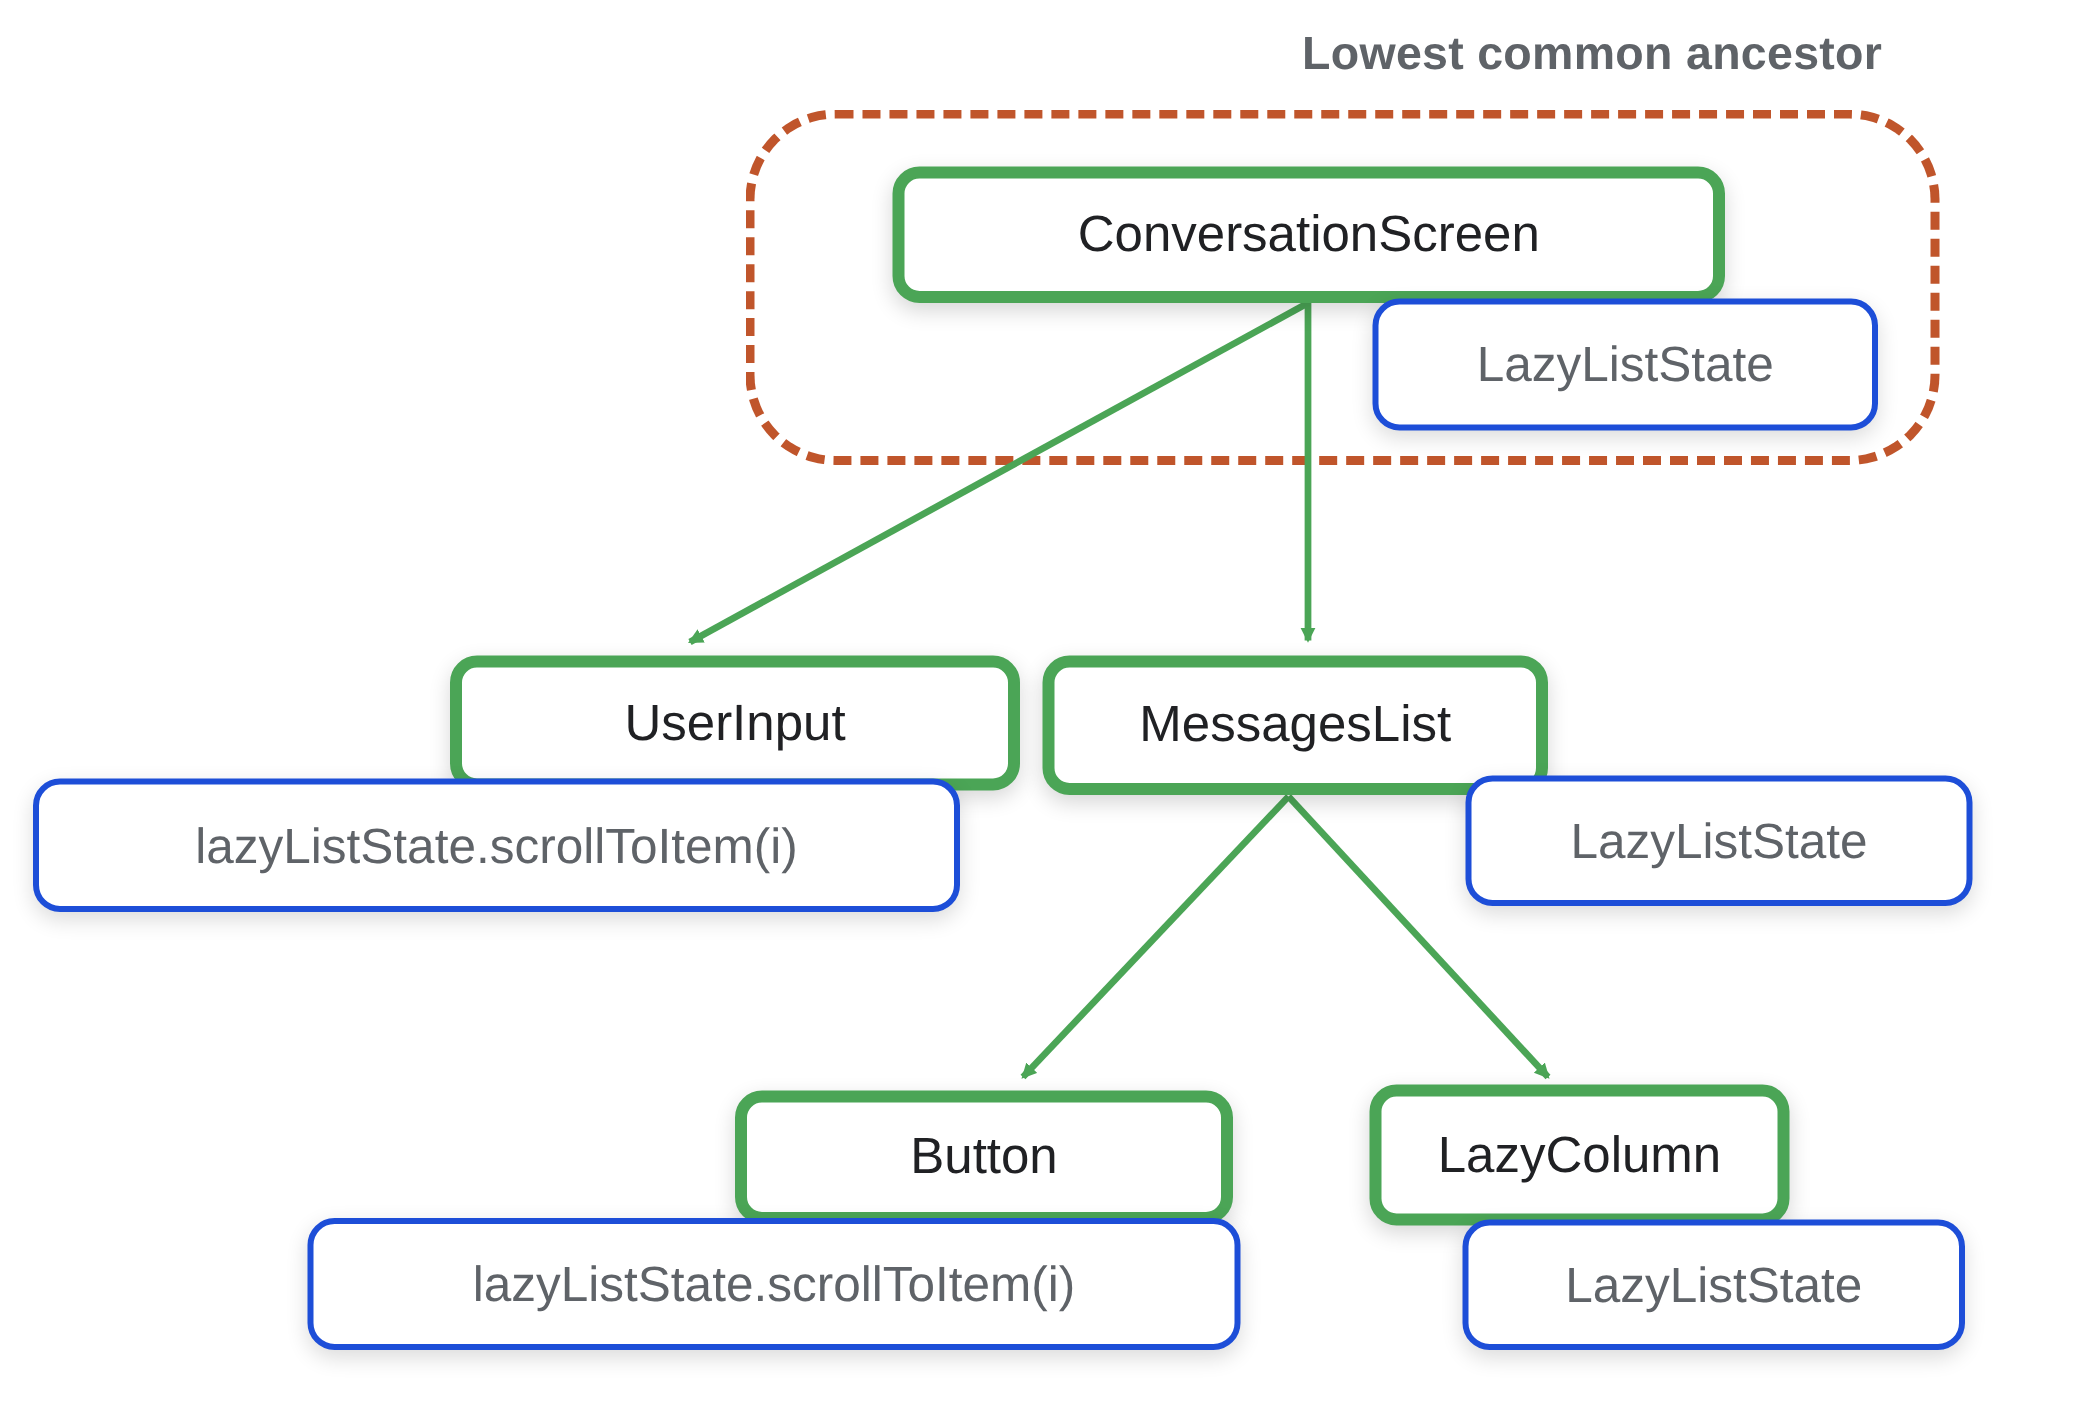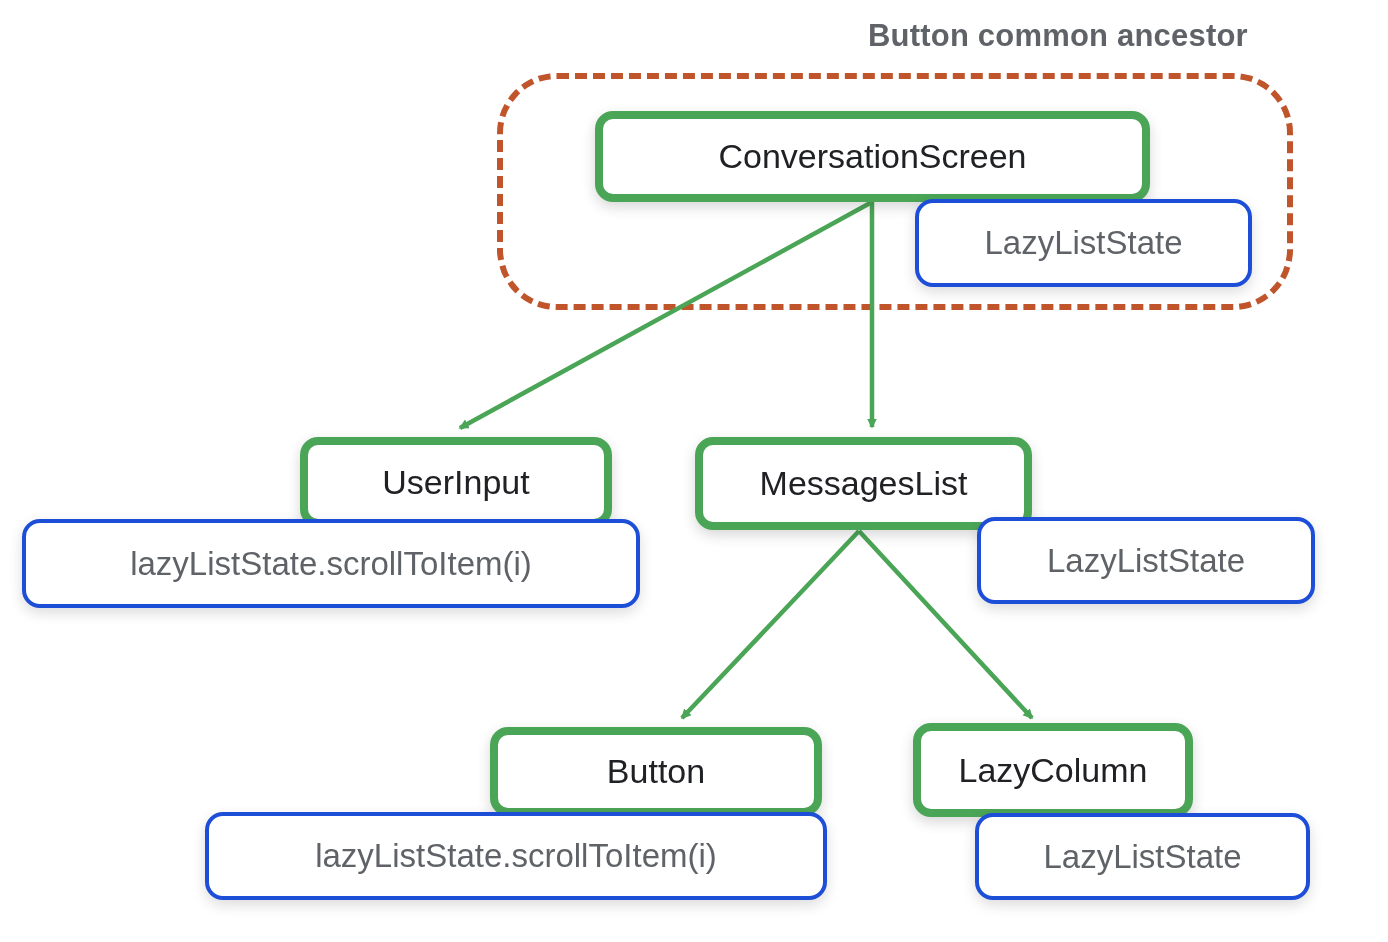--- a/index.html
+++ b/index.html
@@ -33,41 +33,41 @@
     box-shadow:0 5px 14px rgba(0,0,0,0.14);
     z-index:3;
   }
   #edges { position:absolute; left:0; top:0; z-index:1; pointer-events:none; }
 </style>
 </head>
 <body>
 
 <div id="canvas">
 
-  <div class="title">Button common ancestor</div>
+  <div class="title">Lowest common ancestor</div>
 
   <div class="lca-outline"></div>
 
   <svg id="edges" width="1388" height="942" viewBox="0 0 1388 942">
     <defs>
       <marker id="ah" markerWidth="11" markerHeight="11" refX="8.5" refY="5" orient="auto" markerUnits="userSpaceOnUse">
         <path d="M0,0 L10,5 L0,10 z" fill="#4ba556"></path>
       </marker>
     </defs>
     <line x1="872" y1="202" x2="460" y2="428" stroke="#4ba556" stroke-width="4.5" marker-end="url(#ah)"></line>
     <line x1="872" y1="202" x2="872" y2="427" stroke="#4ba556" stroke-width="4.5" marker-end="url(#ah)"></line>
     <line x1="859" y1="531" x2="682" y2="718" stroke="#4ba556" stroke-width="4.5" marker-end="url(#ah)"></line>
     <line x1="859" y1="531" x2="1032" y2="718" stroke="#4ba556" stroke-width="4.5" marker-end="url(#ah)"></line>
   </svg>
 
   <div class="node" style="left:595px; top:111px; width:555px; height:91px;">
     <span>ConversationScreen</span>
   </div>
 
-  <div class="node" style="left:300px; top:437px; width:312px; height:90px;">
+  <div class="node" style="left:300px; top:437px; width:380px; height:90px;">
     <span>UserInput</span>
   </div>
 
   <div class="node" style="left:695px; top:437px; width:337px; height:93px;">
     <span>MessagesList</span>
   </div>
 
   <div class="node" style="left:490px; top:727px; width:332px; height:89px;justify-content:center;">
     <span>Button</span>
   </div>

